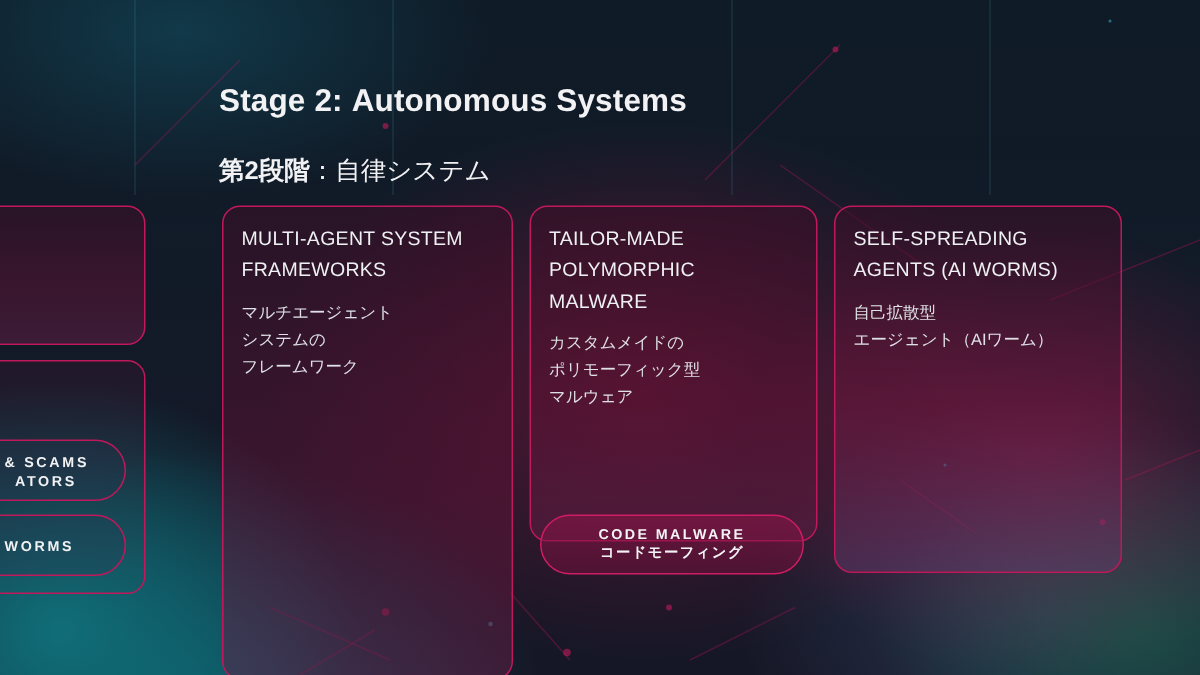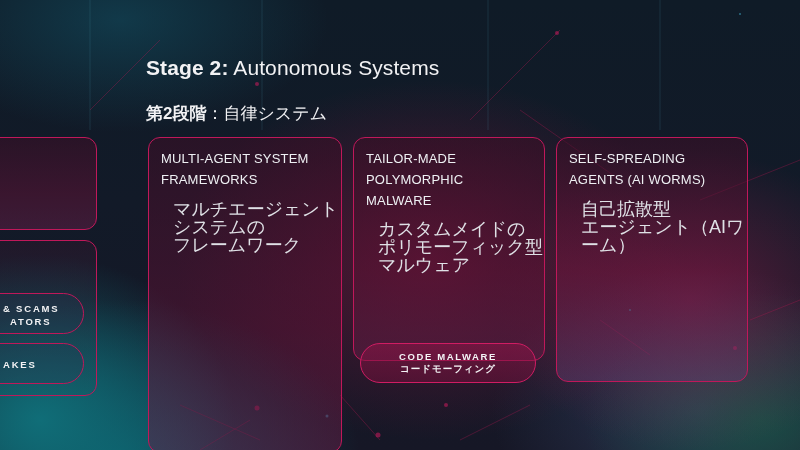--- a/index.html
+++ b/index.html
@@ -15,39 +15,39 @@
         radial-gradient(ellipse 260px 200px at 690px 300px, rgba(170,30,80,0.45), rgba(170,30,80,0) 75%),
         radial-gradient(ellipse 220px 160px at 760px 420px, rgba(24,88,70,0.7), rgba(24,88,70,0) 80%),
         radial-gradient(ellipse 260px 180px at 700px 410px, rgba(60,80,120,0.55), rgba(60,80,120,0) 80%),
         radial-gradient(ellipse 260px 140px at 120px 20px, rgba(18,70,88,0.7), rgba(18,70,88,0) 80%),
         linear-gradient(180deg, #0f1b27 0%, #121a28 45%, #161726 100%);
     }
     .bg-lines { position: absolute; inset: 0; pointer-events: none; }
     .title-block { position: absolute; left: 146px; top: 55px; }
     .title-line1 { font-size: 21px; line-height: 26px; letter-spacing: 0.1px; white-space: nowrap; }
     .title-line1 b { font-weight: bold; }
-    .title-line1 span.light { font-weight: normal; }
+    .title-line1 span.light { font-weight: bold; }
     .title-line2 { font-size: 17px; line-height: 26px; white-space: nowrap; margin-top: 20px; }
     .title-line2 b { font-weight: bold; }
 
     .card {
       position: absolute;
       border: 1.5px solid #c0185a;
       border-radius: 12px;
       background: linear-gradient(180deg, rgba(60,14,38,0.55) 0%, rgba(90,18,52,0.55) 60%, rgba(100,30,70,0.5) 100%);
     }
     .card-title {
       position: absolute; left: 12px; top: 10px;
       font-size: 13px; line-height: 21px; color: #eef0f3;
       text-transform: uppercase; letter-spacing: 0.2px;
       white-space: pre-line;
     }
     .card-sub {
-      position: absolute; left: 24px;
-      font-size: 18px; line-height: 18px; color: #dfe1e6;
+      position: absolute; left: 12px;
+      font-size: 11px; line-height: 18px; color: #dfe1e6;
       white-space: pre-line;
     }
 
     .pill {
       position: absolute;
       border: 1.5px solid #d01c63;
       border-radius: 22px;
       background: linear-gradient(180deg, rgba(140,20,70,0.55), rgba(110,16,58,0.55));
       text-align: center;
       color: #f4f4f6;
@@ -116,21 +116,21 @@
 
 <div class="card" style="left:-40px; top:137px; width:137px; height:93px;"></div>
 <div class="card" style="left:-40px; top:240px; width:137px; height:156px; background: linear-gradient(180deg, rgba(60,20,45,0.35), rgba(20,90,100,0.35));"></div>
 <div class="left-pill" style="left:-60px; top:293px; width:144px; height:41px;">
   <div style="position:absolute; left:62px; top:8px; white-space:nowrap;">
     <div>&amp; SCAMS</div>
     <div style="padding-left:7px;">ATORS</div>
   </div>
 </div>
 <div class="left-pill" style="left:-60px; top:343px; width:144px; height:41px;">
-  <div style="position:absolute; left:62px; top:14px; white-space:nowrap;">AKES</div>
+  <div style="position:absolute; left:62px; top:14px; white-space:nowrap;">WORMS</div>
 </div>
 
 <div class="card" style="left:148px; top:137px; width:194px; height:316px;">
   <div class="card-title">MULTI-AGENT SYSTEM
 FRAMEWORKS</div>
   <div class="card-sub" style="top:62px;">マルチエージェント
 システムの
 フレームワーク</div>
 </div>
 

